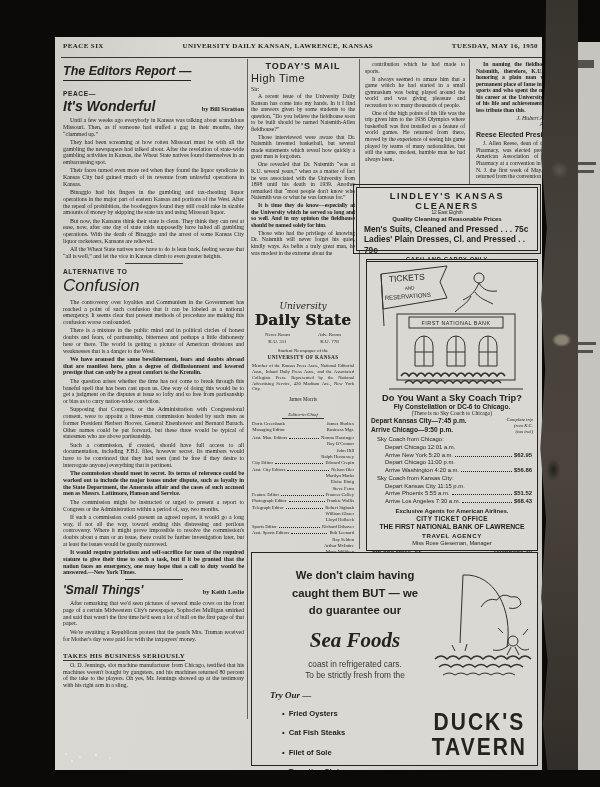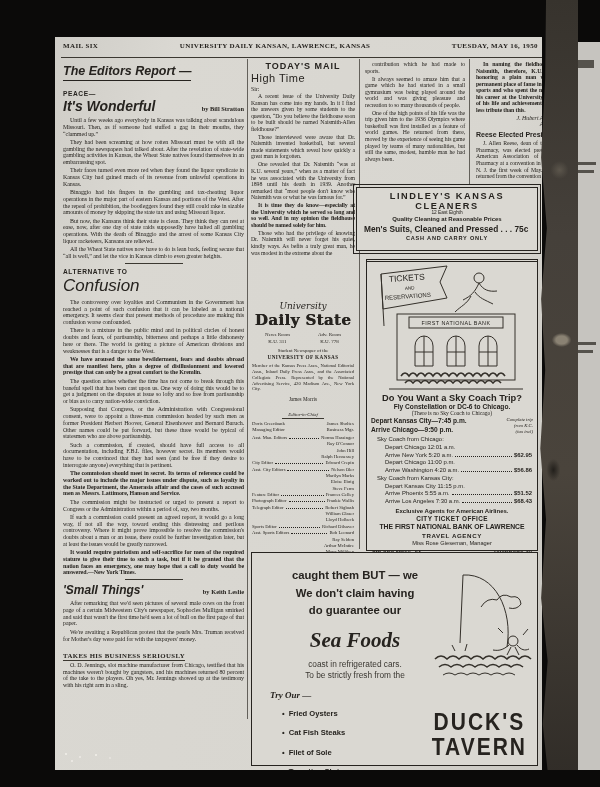--- a/index.html
+++ b/index.html
@@ -141,21 +141,21 @@
   .sketch2{stroke:#34302a;fill:none;stroke-width:1.6;}
 </style>
 </head>
 <body>
 
 <div class="topbar"></div>
 
 <div class="paper">
 
   <div class="hdr">
-    <span>MAIL SIX</span>
+    <span>PEACE SIX</span>
     <span>UNIVERSITY DAILY KANSAN, LAWRENCE, KANSAS</span>
     <span>TUESDAY, MAY 16, 1950</span>
   </div>
   <div class="hdr-rule"></div>
 
   <div class="vrule" style="left:192px;top:22px;height:660px;"></div>
   <div class="vrule" style="left:304px;top:22px;height:490px;"></div>
   <div class="vrule" style="left:414px;top:22px;height:126px;"></div>
 
   <div class="edit-col">
@@ -234,20 +234,21 @@
     <div>
         <p class="para">J. Allen Reese, dean of the School of Pharmacy, was elected president of the American Association of Colleges of Pharmacy at a convention in Atlantic City, N. J. the first week of May. Dean Reese returned from the convention Thursday.</p>
       </div>
   </div>
 
   <div class="lindley">
     <div class="lin-name">LINDLEY'S KANSAS CLEANERS</div>
     <div class="lin-addr">12 East Eighth</div>
     <div class="lin-tag">Quality Cleaning at Reasonable Prices</div>
     <div class="lin-line">Men's Suits, Cleaned and Pressed . . . 75c</div>
+    <div class="lin-line">Ladies' Plain Dresses, Cl. and Pressed . . 79c</div>
     <div class="lin-foot">CASH AND CARRY ONLY</div>
   </div>
 
   <div class="skybox">
     <svg width="170" height="130" viewBox="0 0 170 130">
       <line class="sketch" x1="14" y1="12" x2="17" y2="64"></line>
       <path d="M14,12 L80,4 L73,20 L80,36 L16,47 Z" fill="#dad8d2" class="sketch"></path>
       <text x="22" y="20" font-size="8.5" transform="rotate(-4 22 20)">TICKETS</text>
       <text x="38" y="28" font-size="4.6" transform="rotate(-4 38 28)">AND</text>
       <text x="18" y="38" font-size="6" transform="rotate(-4 18 38)">RESERVATIONS</text>
@@ -483,22 +484,22 @@
           <span class="role">Promotion Mgr.</span>
           <span class="leader"></span>
           <span class="nm">John Wiedeman</span>
         </div>
       </div>
   </div>
 
   <div class="seabox">
     <div class="sea-left">
       <div class="sea-head">
+        <div>We don't claim having</div>
         <div>caught them BUT — we</div>
-        <div>We don't claim having</div>
         <div>do guarantee our</div>
       </div>
       <div class="sea-prod">Sea Foods</div>
       <div class="sea-sub">
         <div>coast in refrigerated cars.</div>
         <div>To be strictly fresh from the</div>
       </div>
       <div class="sea-try">Try Our —</div>
       <div class="sea-items">
           <div class="sea-item"><span class="blt">•</span><span>Fried Oysters</span></div>

